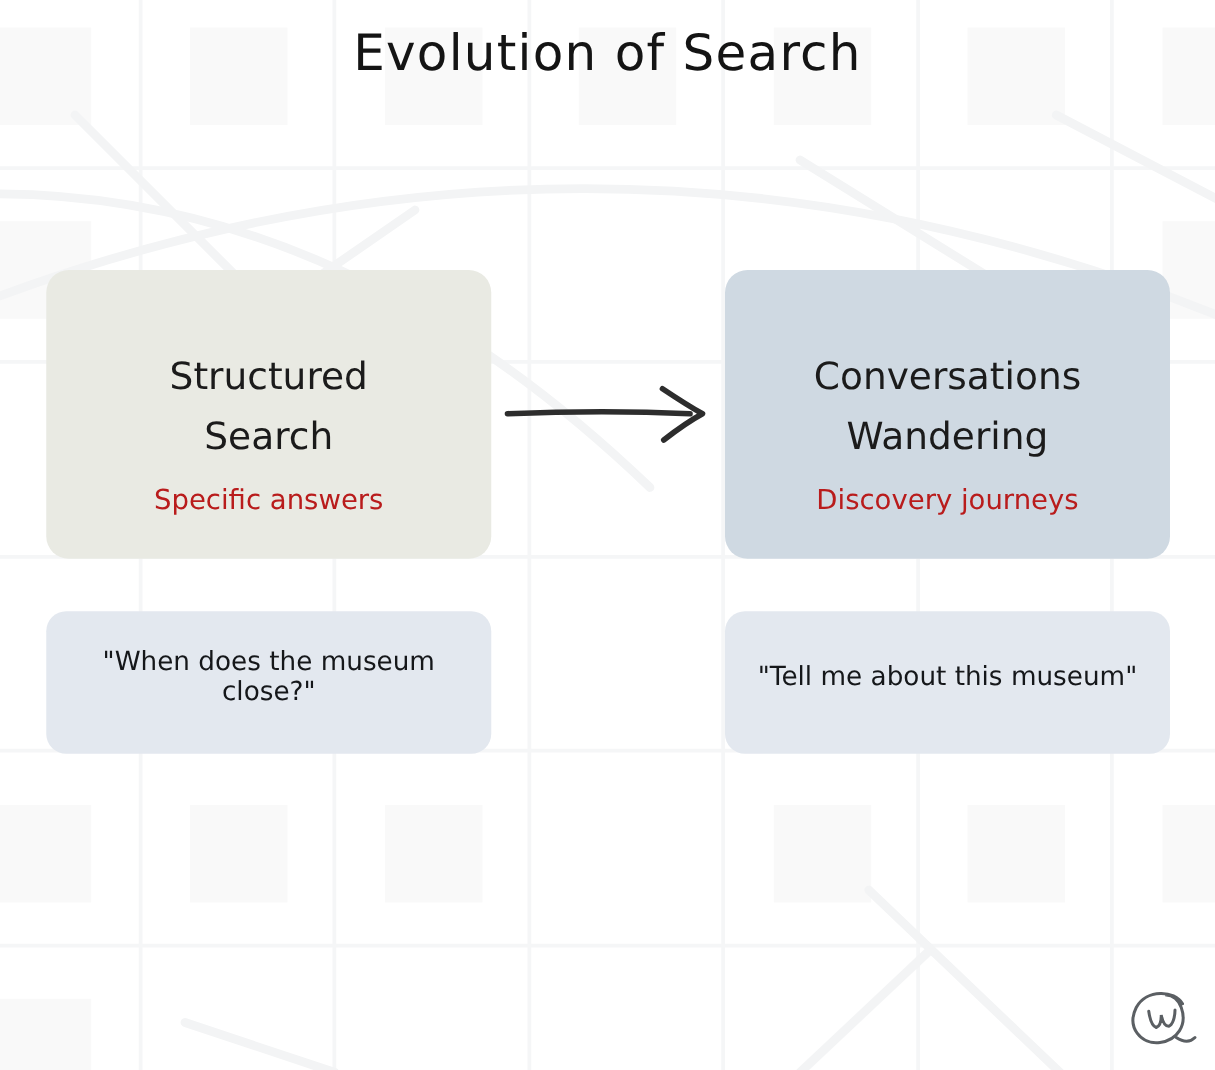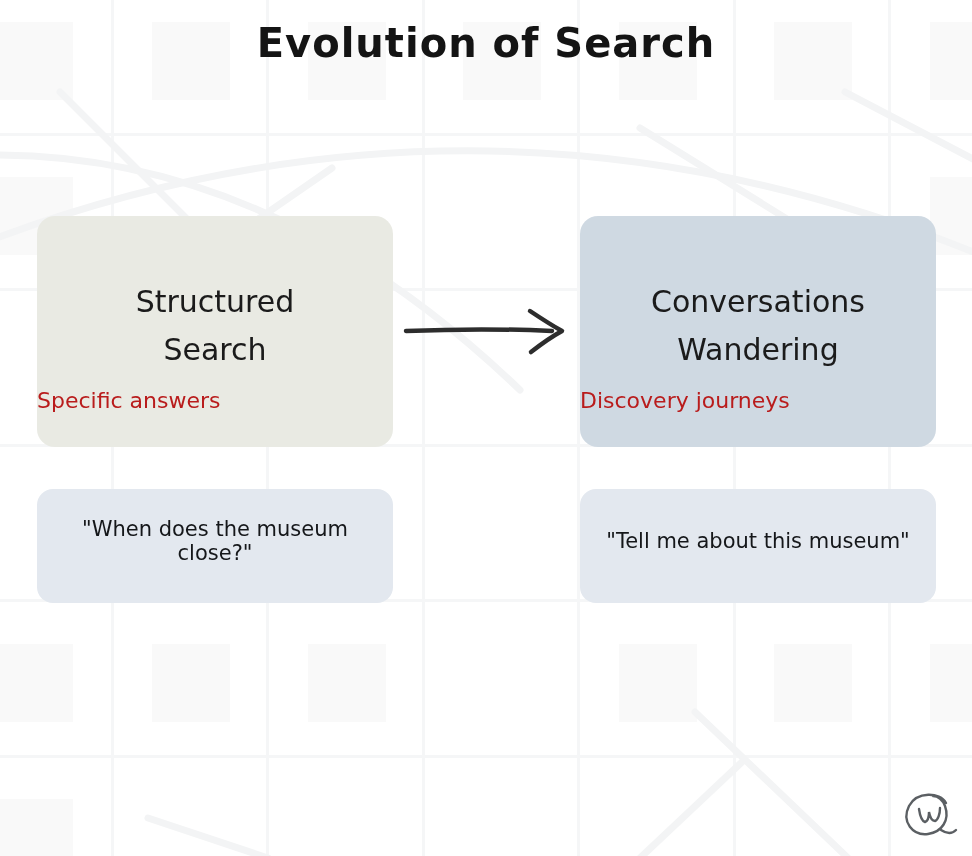--- a/index.html
+++ b/index.html
@@ -9,26 +9,26 @@
   }
   .bg-layer{position:absolute;inset:0;z-index:0;}
   .bg-square{position:absolute;width:78px;height:78px;background:#f9f9f9;}
   .grid-v{position:absolute;top:0;width:3px;height:856px;background:#f5f6f7;}
   .grid-h{position:absolute;left:0;height:3px;width:972px;background:#f5f6f7;}
   .doodle{position:absolute;inset:0;z-index:1;pointer-events:none;}
   .content{position:absolute;inset:0;z-index:2;}
 
   .page-title{
     position:absolute;top:20px;left:0;width:100%;margin:0;
-    text-align:center;font-size:40px;font-weight:700;letter-spacing:1px;color:#141414;
+    text-align:center;font-size:40px;font-weight:400;letter-spacing:1px;color:#141414;
   }
 
   .node{
     position:absolute;top:216px;width:356px;height:231px;border-radius:18px;
-    display:flex;flex-direction:column;justify-content:center;
+    display:flex;flex-direction:column;align-items:center;justify-content:center;
     box-sizing:border-box;padding-top:28px;
   }
   .node-left{left:37px;}
   .node-right{left:580px;}
   .node-title{font-size:30px;line-height:48px;font-weight:500;text-align:center;color:#1b1b1b;}
   .node-title span{display:block;}
   .node-sub{font-size:22px;margin-top:14px;color:#b91c1c;}
 
   .connector{position:absolute;left:402px;top:303px;width:172px;height:56px;}
 

